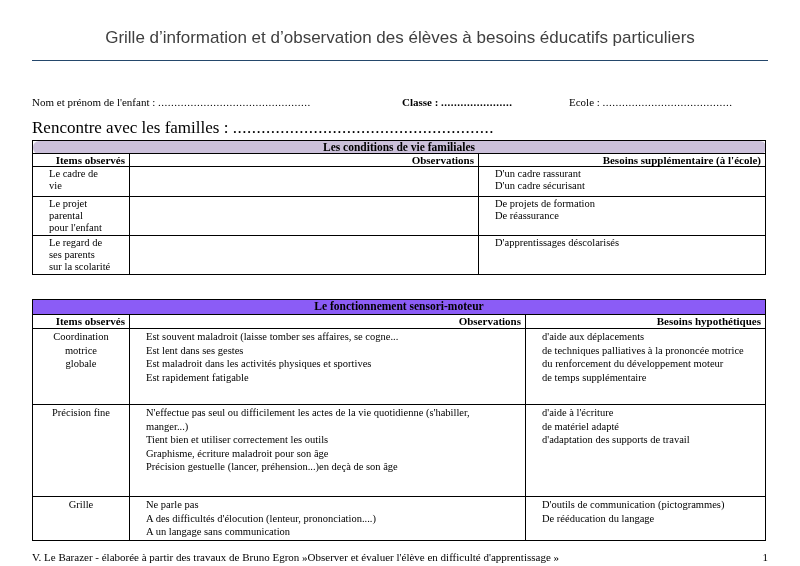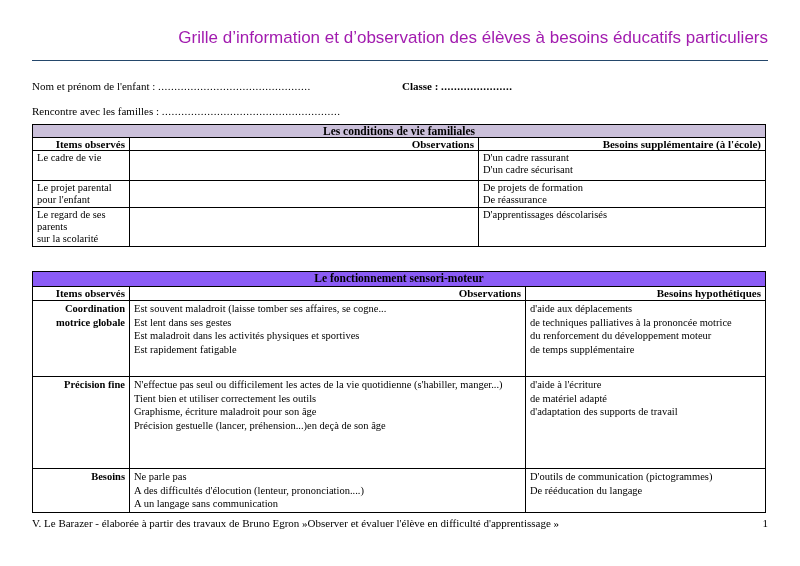--- a/index.html
+++ b/index.html
@@ -20,44 +20,44 @@
     text-align: center;
     color: #24476B;
   }
   .title-rule {
     border: none;
     border-top: 1.5px solid #3D648F;
     margin: 10px 0 0 0;
   }
   .fields-row {
     display: flex;
-    margin-top: 18px;
+    margin-top: 34px;
     font-size: 11px;
     line-height: 15px;
     white-space: nowrap;
   }
   .field-name   { width: 370px; }
   .field-class  { width: 167px; font-weight: bold; }
   .field-school { flex: 1; }
   .dots { letter-spacing: 0.5px; }
   .meeting-row {
     margin-top: 10px;
-    font-size: 11px;
+    font-size: 17px;
     line-height: 15px;
   }
   table {
     border-collapse: collapse;
     table-layout: fixed;
     width: 733px;
     font-size: 10.5px;
   }
   td {
     border: 1px solid #000000;
     vertical-align: top;
-    padding: 1px 4px;
+    padding: 1px 16px;
     white-space: pre-line;
     overflow: hidden;
   }
   .band {
     text-align: center;
     font-weight: bold;
     font-size: 11.5px;
     padding: 0 4px;
     line-height: 14px;
     white-space: nowrap;
@@ -67,62 +67,66 @@
     font-weight: bold;
     font-size: 11px;
     line-height: 14px;
     padding: 0 4px;
     white-space: nowrap;
   }
   .t1 { margin-top: 5px; }
   .t1 td { line-height: 12px; }
   .t2 { margin-top: 24px; }
   .t2 td { line-height: 13.5px; }
-  .t2 .item-cell { text-align: right; font-weight: bold; }
+  .t2 .item-cell { text-align: center; font-weight: normal; }
   .footer {
     display: flex;
     justify-content: space-between;
-    margin-top: 3px;
+    margin-top: 9px;
     font-size: 11px;
     line-height: 14px;
   }
 </style>
 </head>
 <body>
 
 <div class="page">
 
-  <div class="doc-title" style="color: #a21caf; text-align: right;">Grille d’information et d’observation des élèves à besoins éducatifs particuliers</div>
+  <div class="doc-title" style="color: #404040;">Grille d’information et d’observation des élèves à besoins éducatifs particuliers</div>
   <hr class="title-rule" style="border-top-color: rgb(36, 71, 107);">
 
   <div class="fields-row">
     <div class="field-name">
       <span>Nom et prénom de l'enfant :</span>
       <span class="dots">...............................................</span>
     </div>
     <div class="field-class">
       <span>Classe :</span>
       <span class="dots">......................</span>
     </div>
+    <div class="field-school">
+      <span>Ecole :</span>
+      <span class="dots">........................................</span>
+    </div>
   </div>
 
   <div class="meeting-row">
     <span>Rencontre avec les familles :</span>
     <span class="dots">.......................................................</span>
   </div>
 
   <table class="t1">
     <colgroup>
         <col style="width:97px">
         <col style="width:349px">
         <col style="width:287px">
       </colgroup>
     <tbody>
       <tr>
-        <td colspan="3" class="band" style="background: rgb(203, 192, 218);">Les conditions de vie familiales</td>
+        <td colspan="3" class="band" style="background: rgb(203, 192, 218); border-radius: 6px;">Les conditions de vie familiales</td>
       </tr>
       <tr>
         <td class="colhead">Items observés</td>
         <td class="colhead">Observations</td>
         <td class="colhead">Besoins supplémentaire (à l'école)</td>
       </tr>
       <tr style="height:30px">
         <td class="item-cell">Le cadre de vie</td>
         <td class="obs-cell"></td>
         <td class="bes-cell">D'un cadre rassurant
@@ -174,21 +178,21 @@
         <td class="item-cell">Précision fine</td>
         <td class="obs-cell">N'effectue pas seul ou difficilement les actes de la vie quotidienne (s'habiller, manger...)
 Tient bien et utiliser correctement les outils
 Graphisme, écriture maladroit pour son âge
 Précision gestuelle (lancer, préhension...)en deçà de son âge</td>
         <td class="bes-cell">d'aide à l'écriture
 de matériel adapté
 d'adaptation des supports de travail</td>
       </tr>
       <tr style="height:44px">
-        <td class="item-cell">Besoins</td>
+        <td class="item-cell">Grille</td>
         <td class="obs-cell">Ne parle pas
 A des difficultés d'élocution (lenteur, prononciation....)
 A un langage sans communication</td>
         <td class="bes-cell">D'outils de communication (pictogrammes)
 De rééducation du langage</td>
       </tr>
     </tbody>
   </table>
 
   <div class="footer">

